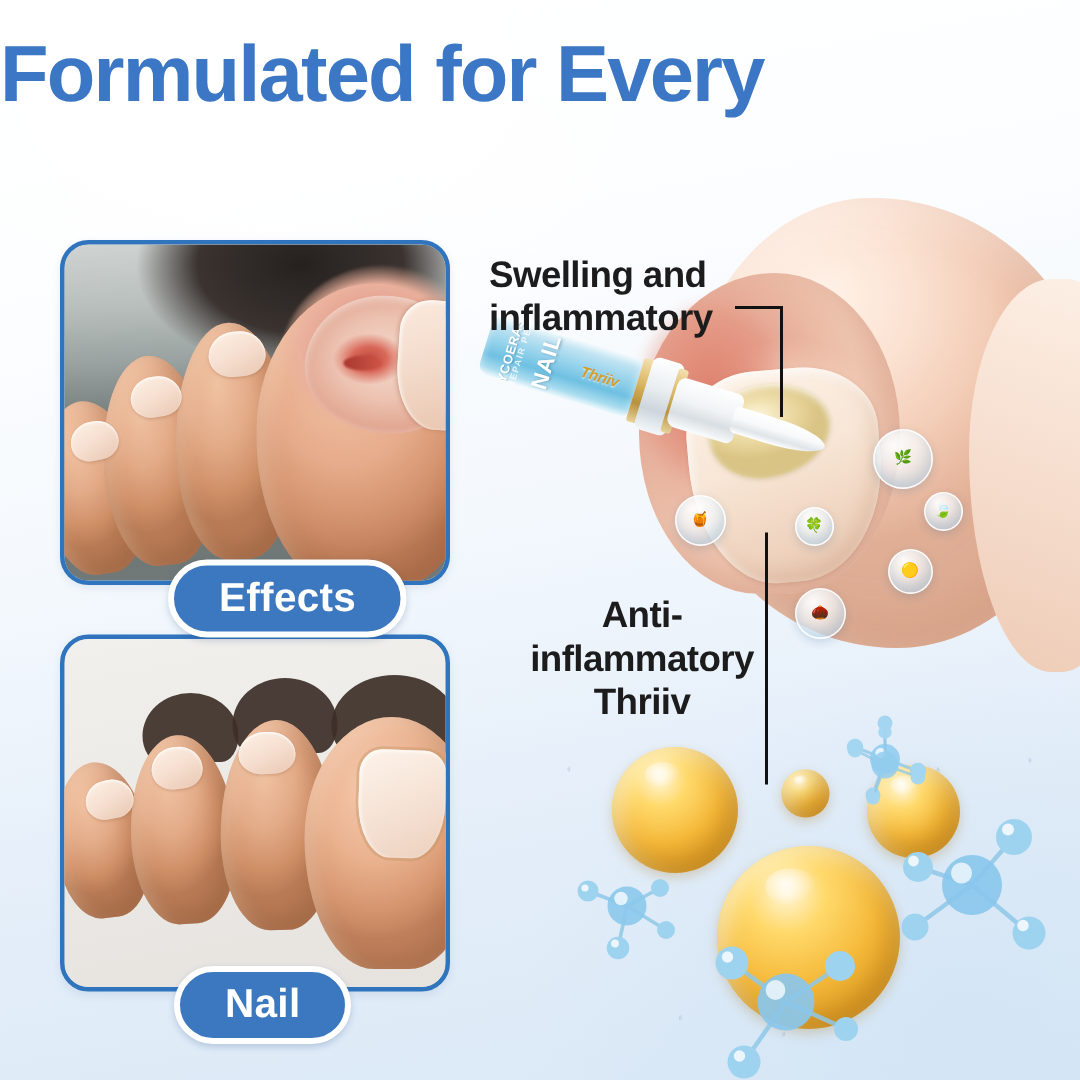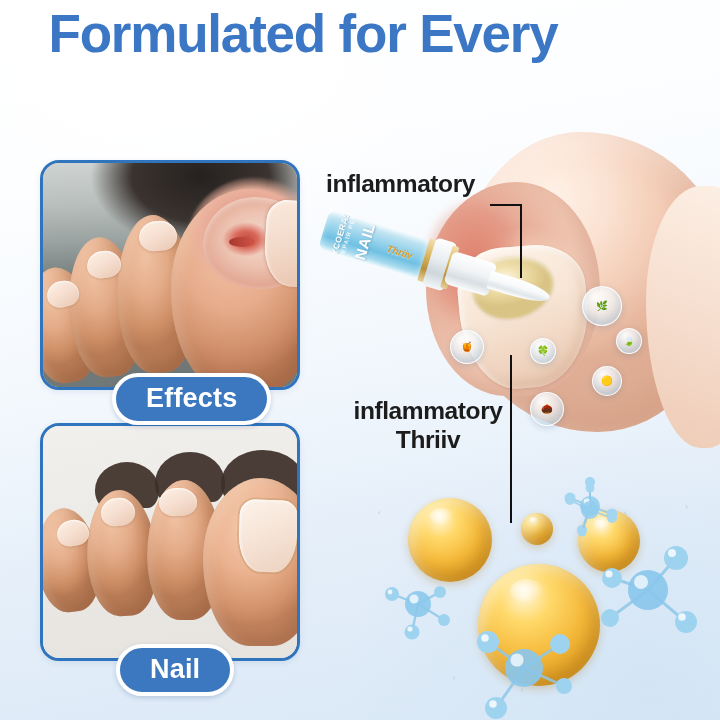--- a/index.html
+++ b/index.html
@@ -32,23 +32,22 @@
     inset: 0;
     pointer-events: none;
     background:
       radial-gradient(ellipse 70% 40% at 25% 8%, rgba(255,255,255,.95), rgba(255,255,255,0) 70%),
       radial-gradient(ellipse 60% 50% at 90% 95%, rgba(205,226,244,.55), rgba(255,255,255,0) 70%);
   }
 
   
   .title {
     position: absolute;
-    left: 0; top: 6px;
+    left: 0; top: 22px;
     width: 606px;
-    text-align: center;
     color: #3b77c4;
     font-size: 53px;
     line-height: 1.04;
     font-weight: 800;
     letter-spacing: -1.2px;
     z-index: 30;
     text-rendering: optimizeLegibility;
   }
   .title .l2 { display: block; }
 
@@ -480,26 +479,28 @@
       </div>
     <div class="ing ing-oil">
         <span>🟡</span>
       </div>
     <div class="ing ing-clove">
         <span>🌰</span>
       </div>
   </div>
 
   <div class="callout callout-swelling">
+    <div>Swelling and</div>
     <div>inflammatory</div>
   </div>
   <div class="leader leader-1-h"></div>
   <div class="leader leader-1-v"></div>
 
   <div class="callout callout-anti">
+    <div>Anti-</div>
     <div>inflammatory</div>
     <div>Thriiv</div>
   </div>
   <div class="leader leader-2-v"></div>
 
   <div class="fx">
     <div class="hexa hex1"></div>
     <div class="hexa hex2"></div>
     <div class="hexa hex3"></div>
 

